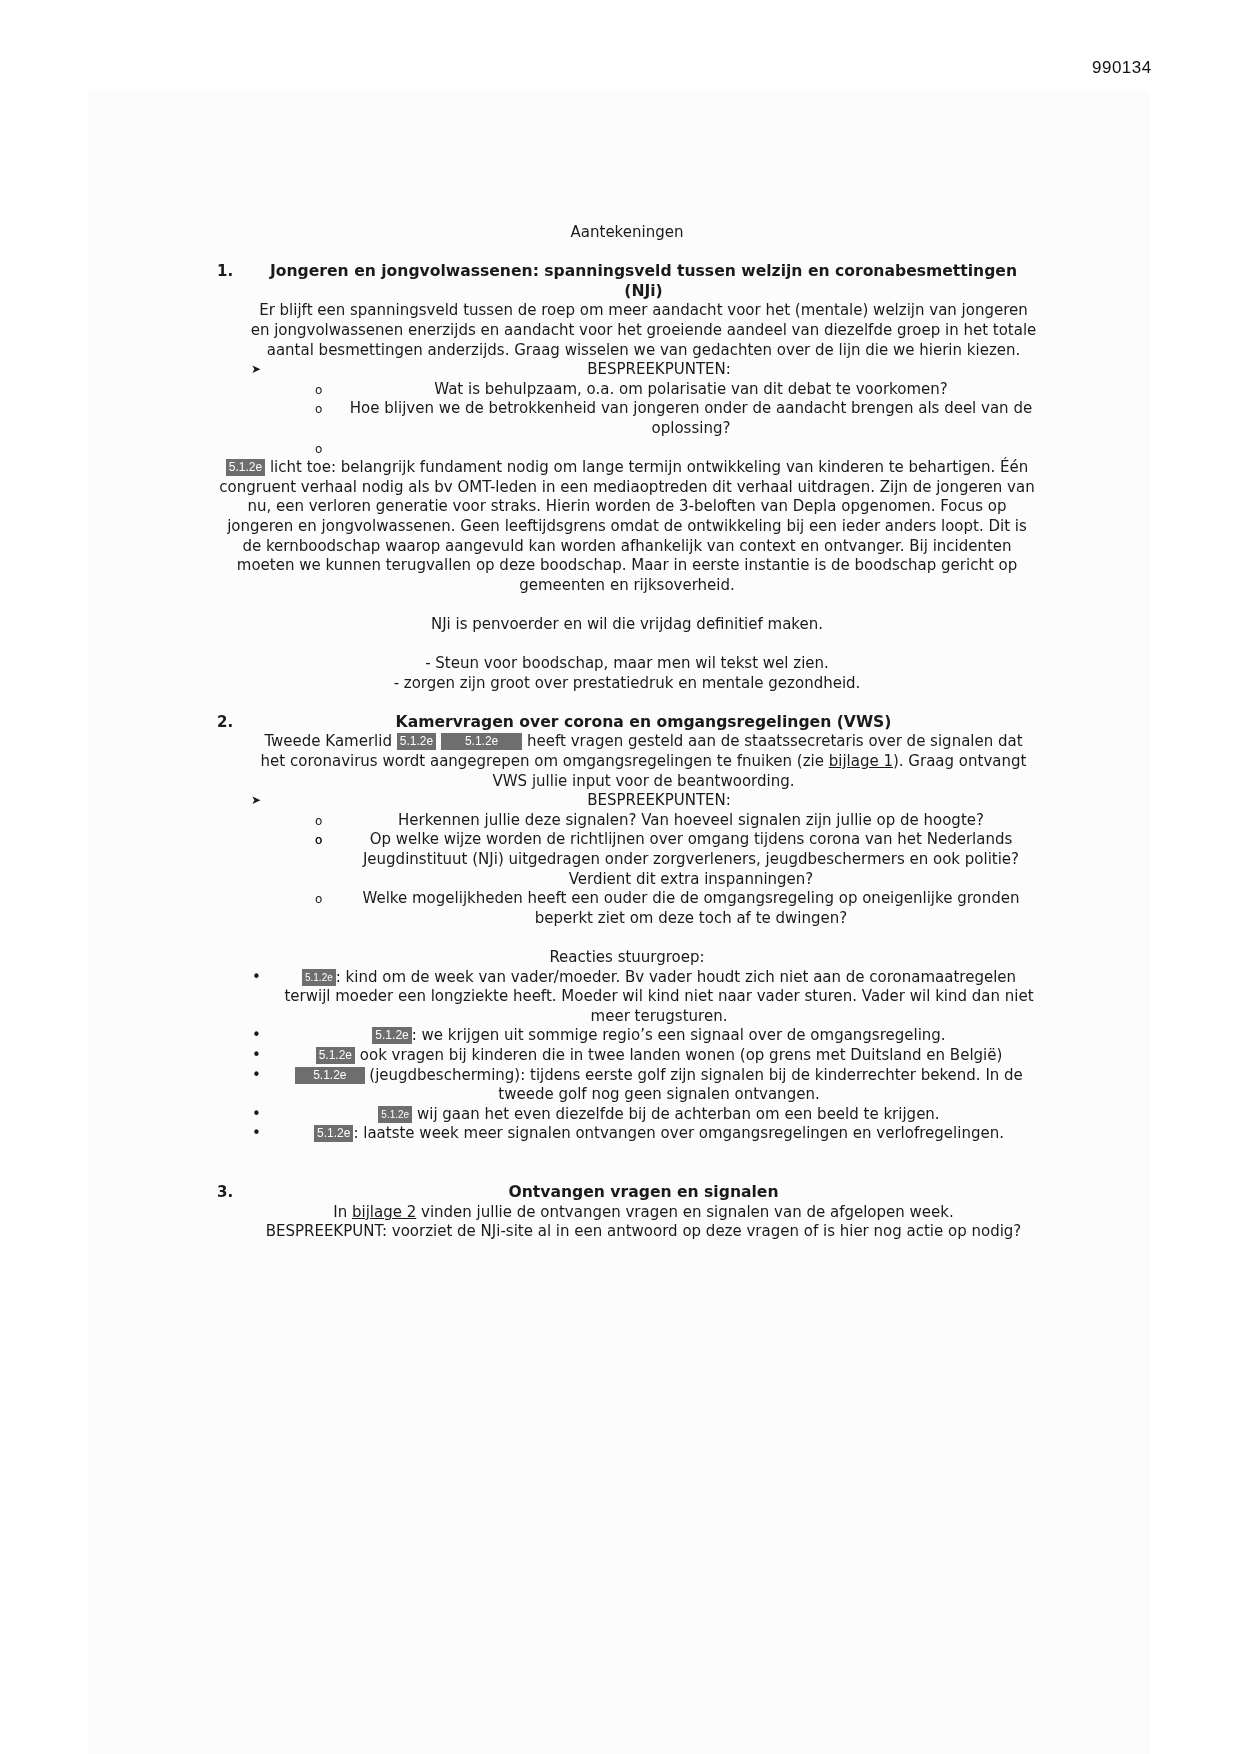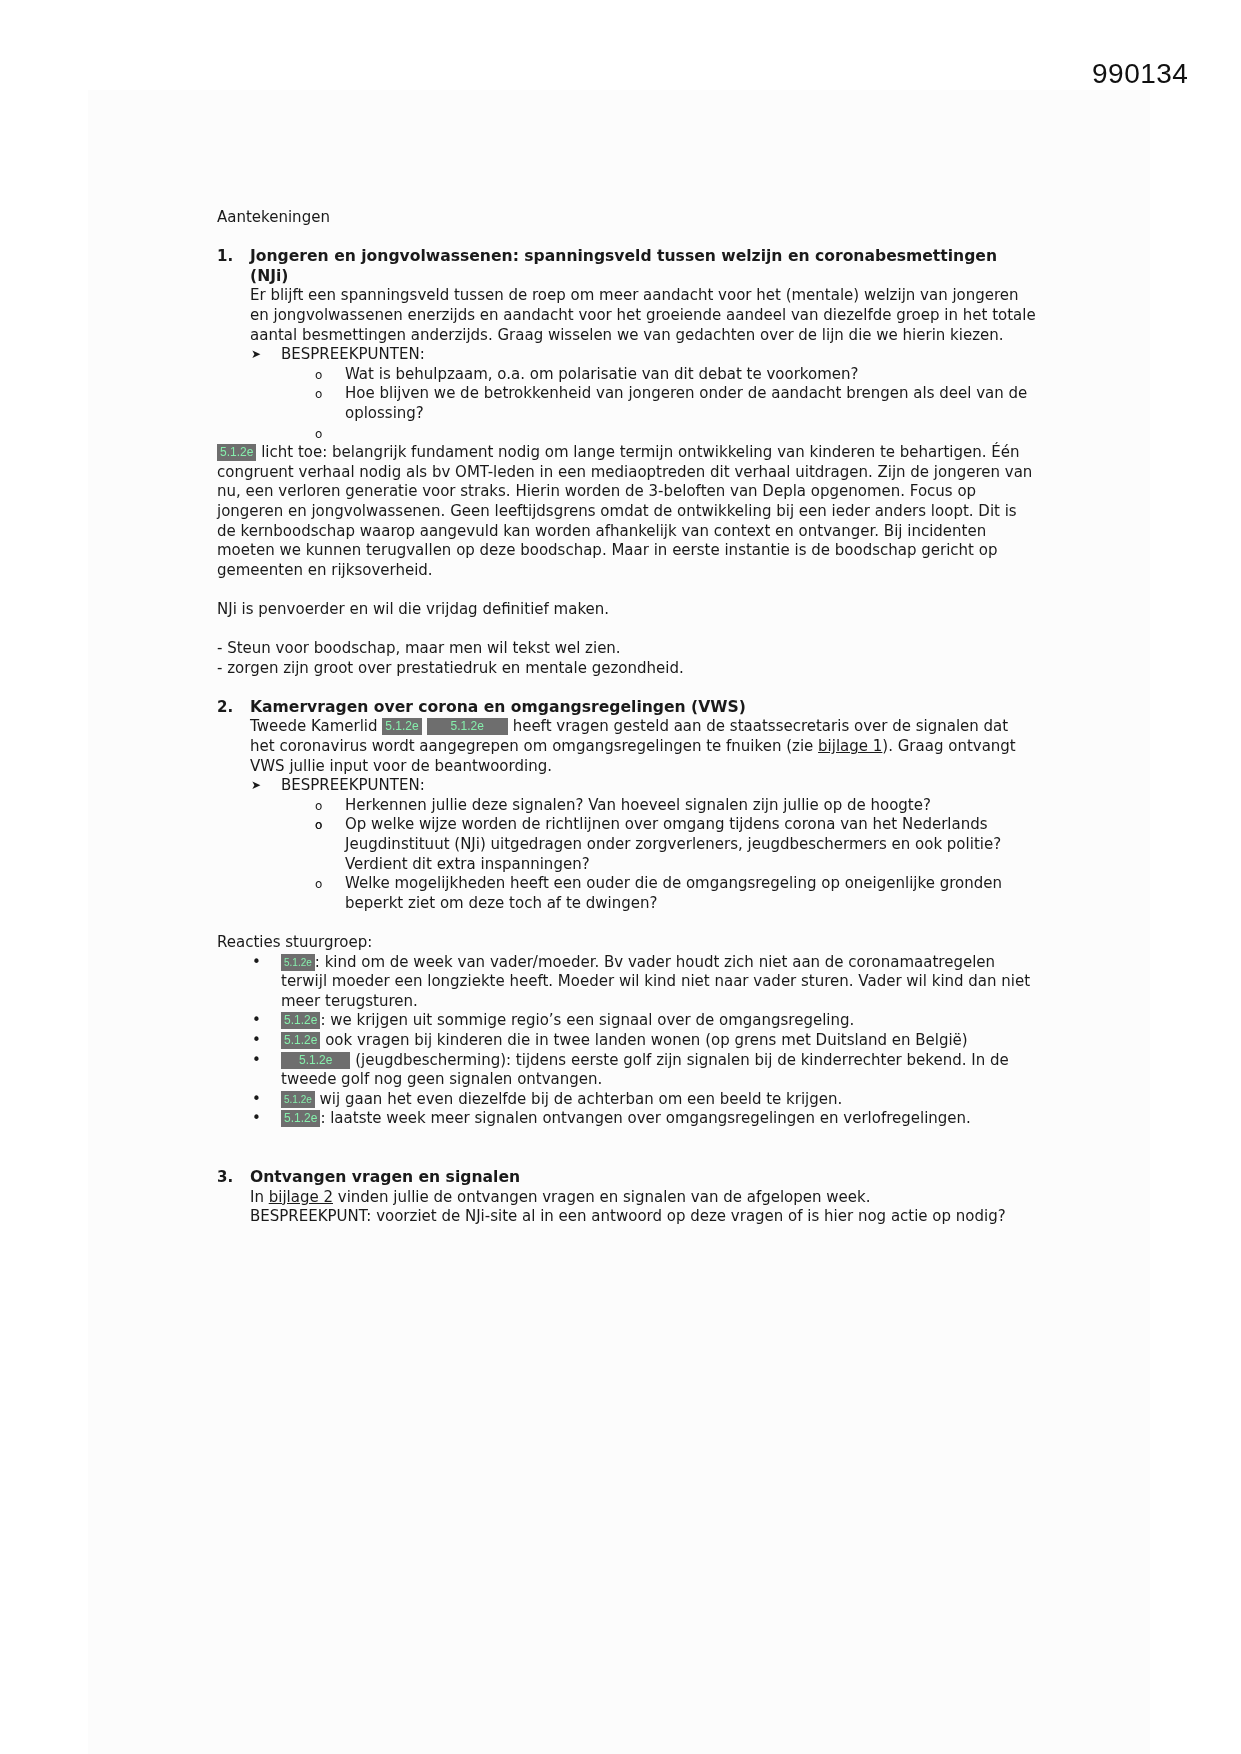--- a/index.html
+++ b/index.html
@@ -1,33 +1,33 @@
 <!DOCTYPE html>
 <html><head>
 <meta charset="utf-8">
 <style>
   html, body { margin: 0; padding: 0; background: #ffffff; }
   body { width: 1241px; height: 1754px; position: relative; overflow: hidden;
          font-family: "DejaVu Sans", sans-serif; color: #1a1a1a; }
   .scan { position: absolute; left: 88px; top: 90px; width: 1062px; height: 1664px; background: #fcfcfc; }
   .docnum { position: absolute; left: 1092px; top: 58px; font-family: "Liberation Sans", sans-serif;
-            font-size: 28px; color: #111; letter-spacing: 0.5px; }
-  .content { position: absolute; left: 217px; top: 208px; width: 820px; font-size: 15px; line-height: 19.6px; }
+            font-size: 17px; color: #111; letter-spacing: 0.5px; }
+  .content { position: absolute; left: 217px; top: 223px; width: 820px; font-size: 15px; line-height: 19.6px; text-align: center; }
   .p { margin: 0; }
   .gap { height: 19.6px; }
   .section { position: relative; padding-left: 33px; }
   .section .num { position: absolute; left: 0; top: 0; font-weight: bold; }
   .section .title { font-weight: bold; font-size: 15.6px; }
   .arrow-row { position: relative; padding-left: 64px; }
   .arrow-row .arrow { position: absolute; left: 34px; top: 0; font-size: 12px; }
   .sub { position: relative; padding-left: 128px; }
   .sub .o { position: absolute; left: 98px; top: 1px; font-size: 12px; }
   .bullets .b { position: relative; padding-left: 64px; }
   .bullets .b .dot { position: absolute; left: 35px; top: 0; }
-  .red { display: inline-block; background: #6e6e6e; color: #86efac; font-family: "Liberation Sans", sans-serif;
+  .red { display: inline-block; background: #6e6e6e; color: #ffffff; font-family: "Liberation Sans", sans-serif;
          font-size: 12px; line-height: 17px; padding: 0 3px; vertical-align: 1px; }
   .red.small { font-size: 10px; }
   .red.wide { padding: 0 18px; }
   .red.w2 { padding: 0 24px; }
   u { text-decoration: underline; }
 </style>
 </head>
 <body>
 
 <div class="scan"></div>

